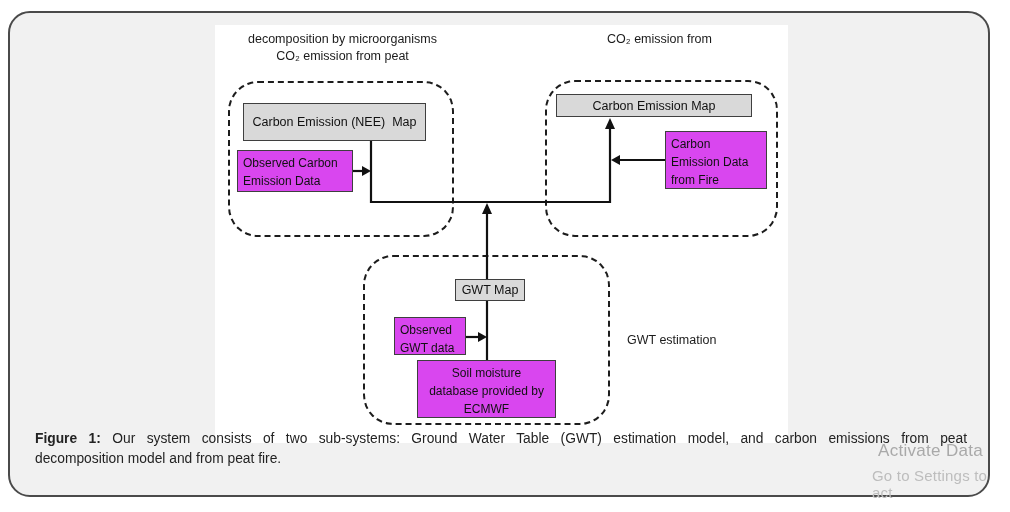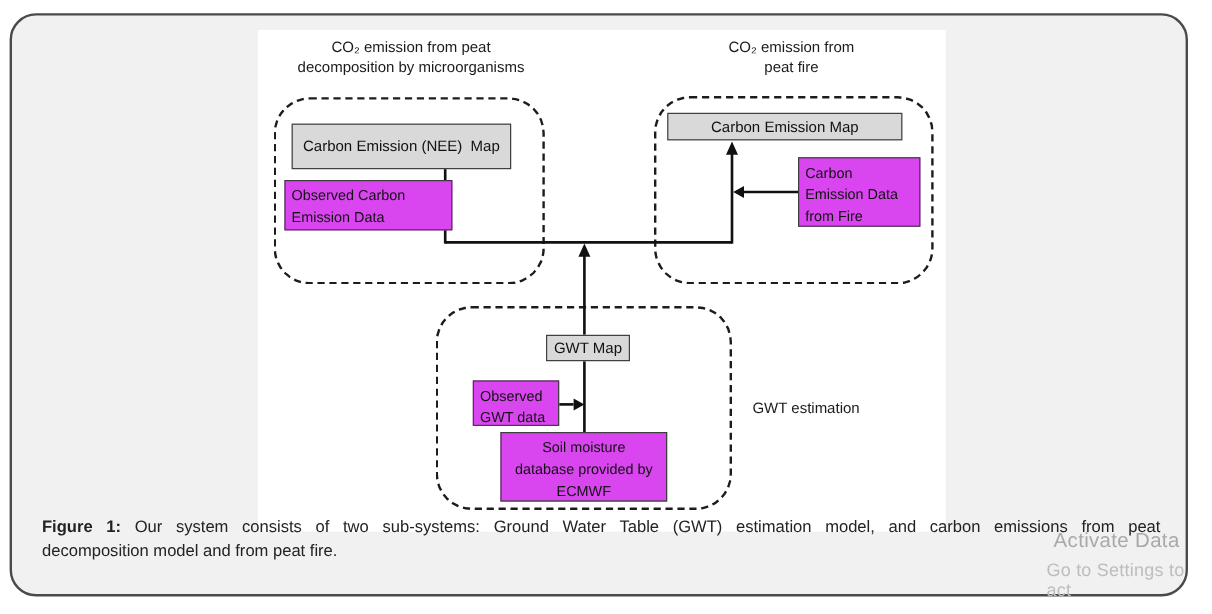--- a/index.html
+++ b/index.html
@@ -26,21 +26,21 @@
 
   .gray-box { position:absolute; background:#d9d9d9; border:1.6px solid #3f3f3f;
               display:flex; align-items:center; justify-content:center;
               font-size:12.5px; color:#111; white-space:pre; }
   .box-nee    { left:243px; top:103px; width:183px; height:38px; }
   .box-cem    { left:556px; top:94px;  width:196px; height:23px; }
   .box-gwtmap { left:455px; top:279px; width:70px;  height:22px; }
 
   .white-box { position:absolute; background:#d946ef; border:1.6px solid #3f3f3f;
                font-size:12px; line-height:1.5; color:#111; padding:3px 5px; }
-  .box-obs-carbon { left:237px; top:150px; width:140px; height:42px; }
+  .box-obs-carbon { left:237px; top:150px; width:116px; height:42px; }
   .box-fire       { left:665px; top:131px; width:102px; height:58px; }
   .box-obs-gwt    { left:394px; top:317px; width:72px;  height:38px; }
   .box-soil       { left:417px; top:360px; width:139px; height:58px; text-align:center; }
   .white-box span { display:block; }
 
   .gwt-label { left:627px; top:333px; font-size:12.5px; color:#1b1b1b; }
 
   svg.arrows { position:absolute; left:0; top:0; width:1010px; height:512px;
                pointer-events:none; }
   svg.arrows line { stroke:#111; stroke-width:2.2; }
@@ -54,26 +54,25 @@
   .wm1 { position:absolute; left:878px; top:441px; font-size:17px; color:#a9a9a9; letter-spacing:0.3px; }
   .wm2 { position:absolute; left:872px; top:467px; font-size:15px; color:#bdbdbd; letter-spacing:0.2px; }
 </style>
 </head>
 <body>
 
 <div class="card"></div>
 <div class="panel"></div>
 
 <div class="abs group-title title-left">
+  <div>decomposition by microorganisms</div>
   <div>CO₂ emission from peat</div>
-  <div>decomposition by microorganisms</div>
 </div>
 <div class="abs group-title title-right">
   <div>CO₂ emission from</div>
-  <div>peat fire</div>
 </div>
 
 <div class="dashed-rect dr-left"></div>
 <div class="dashed-rect dr-right"></div>
 <div class="dashed-rect dr-bottom"></div>
 
 <svg class="arrows">
 
   <line x1="371" y1="202" x2="610" y2="202"></line>
 

